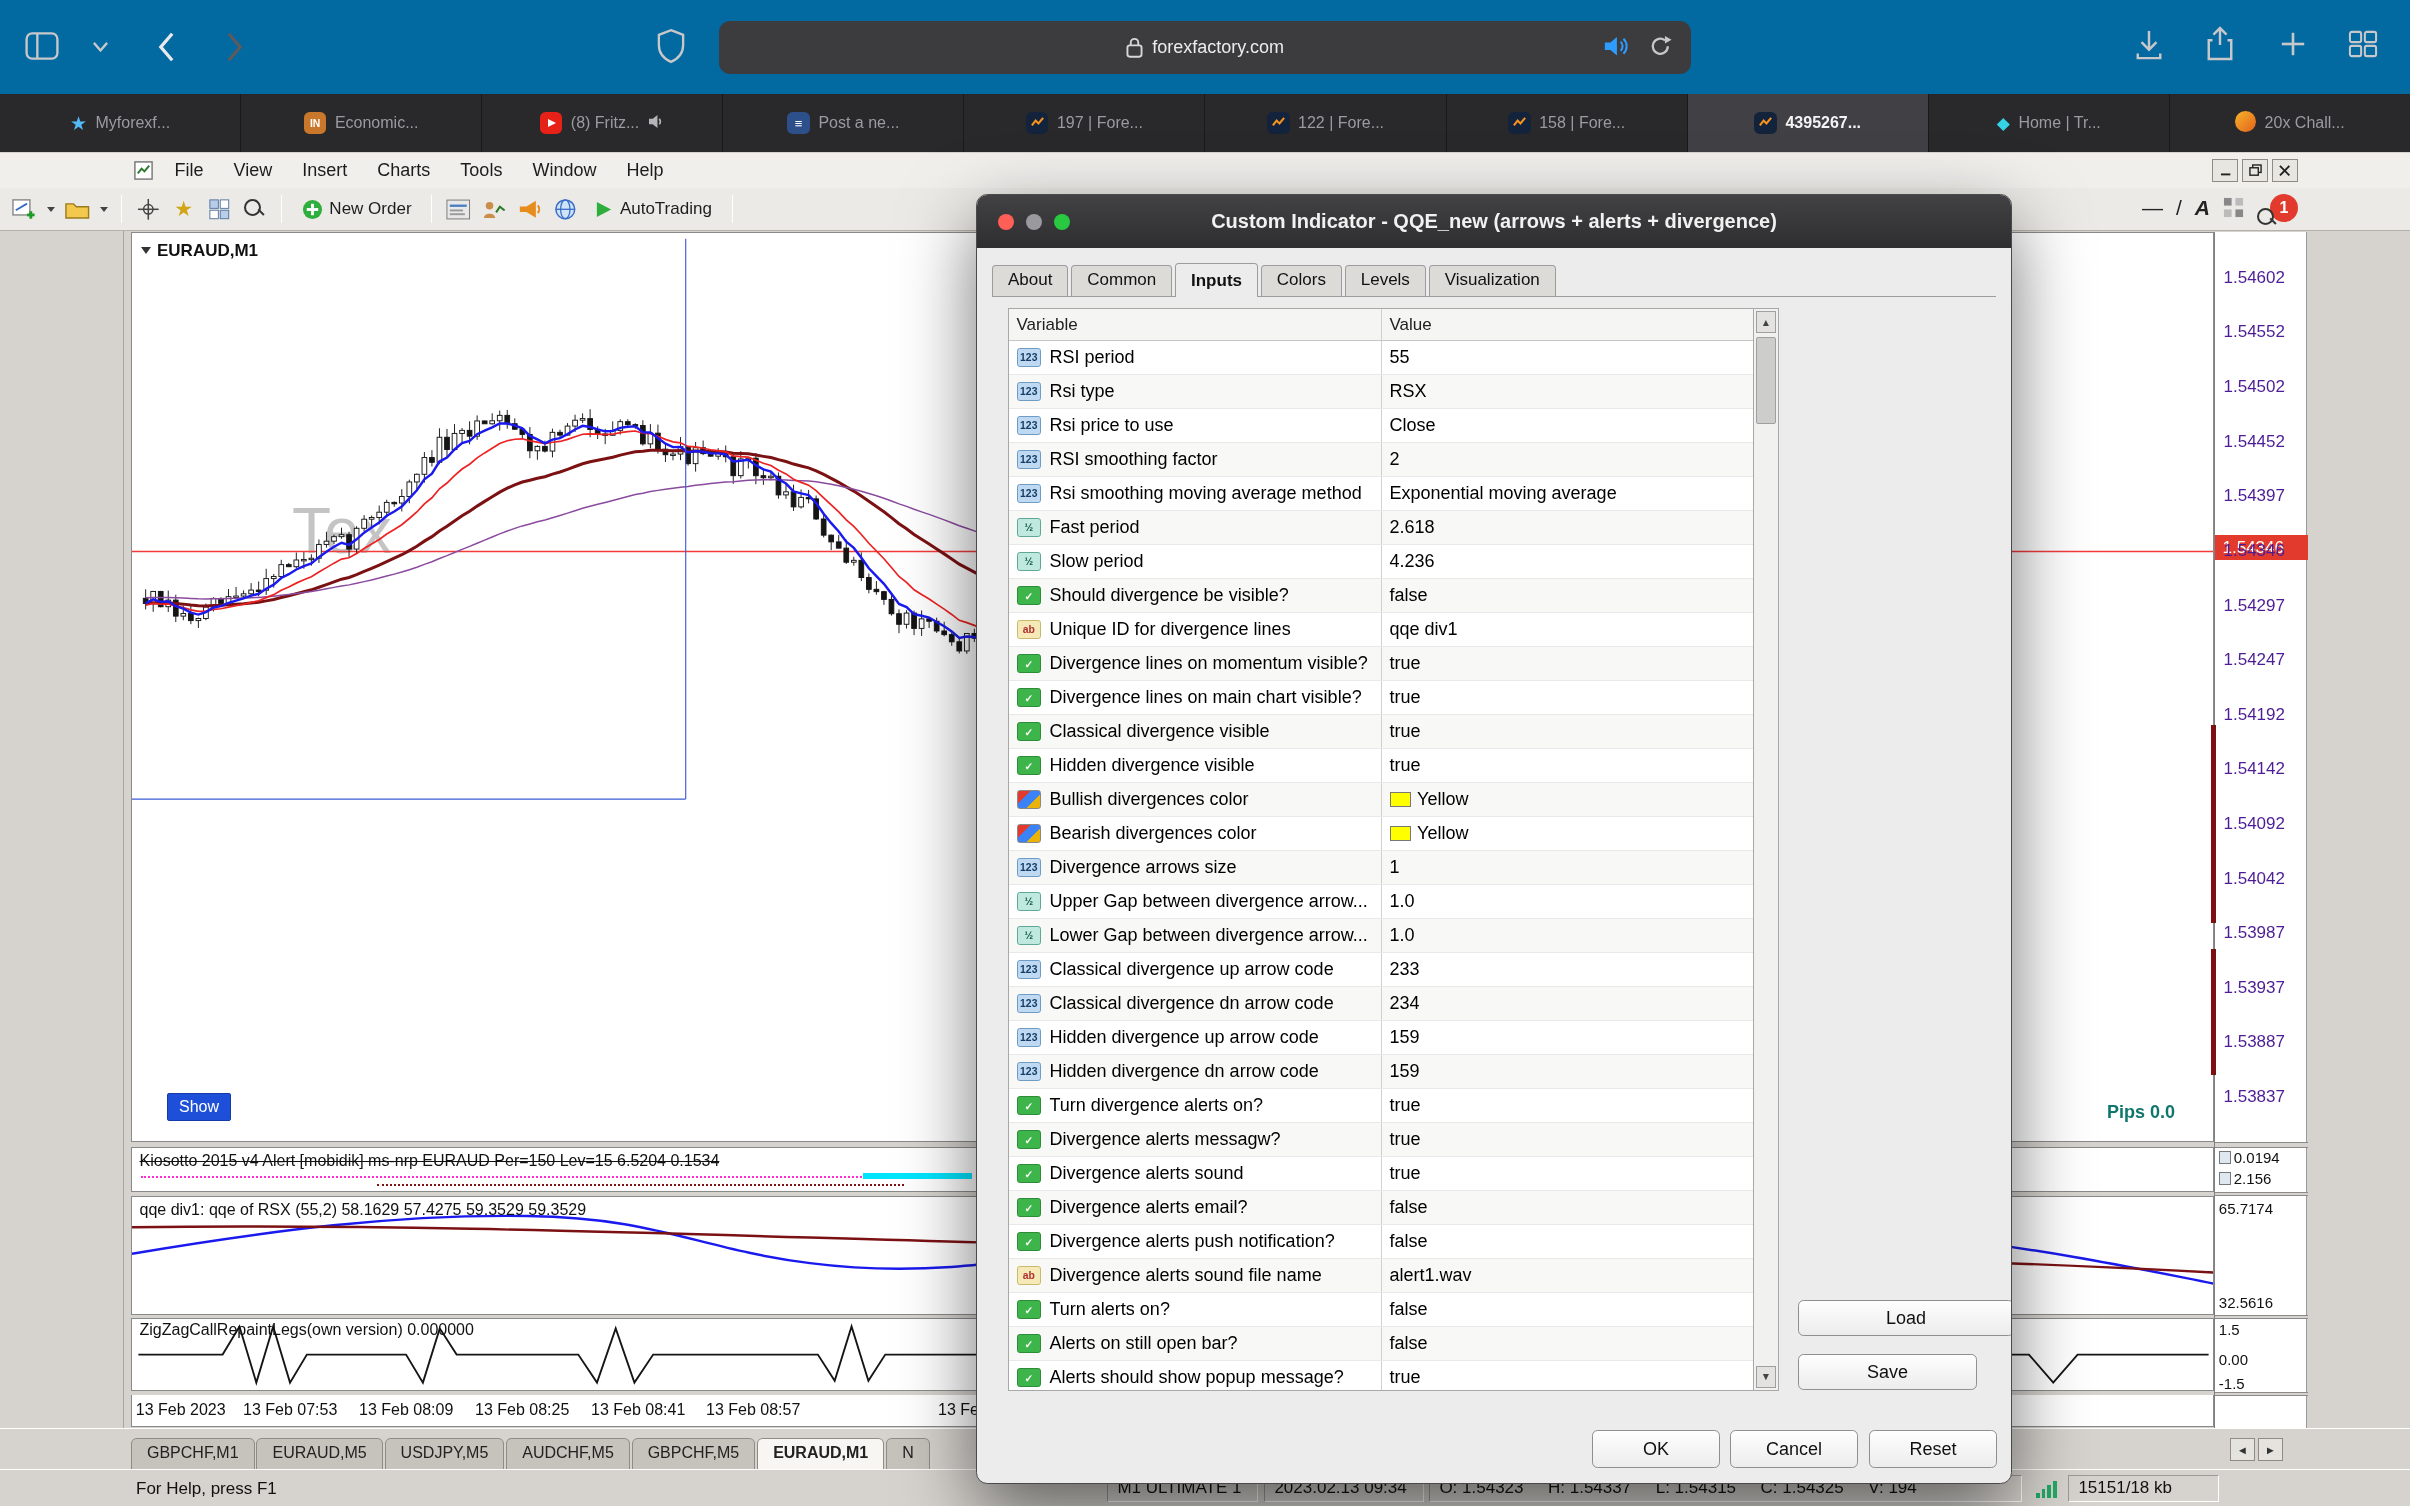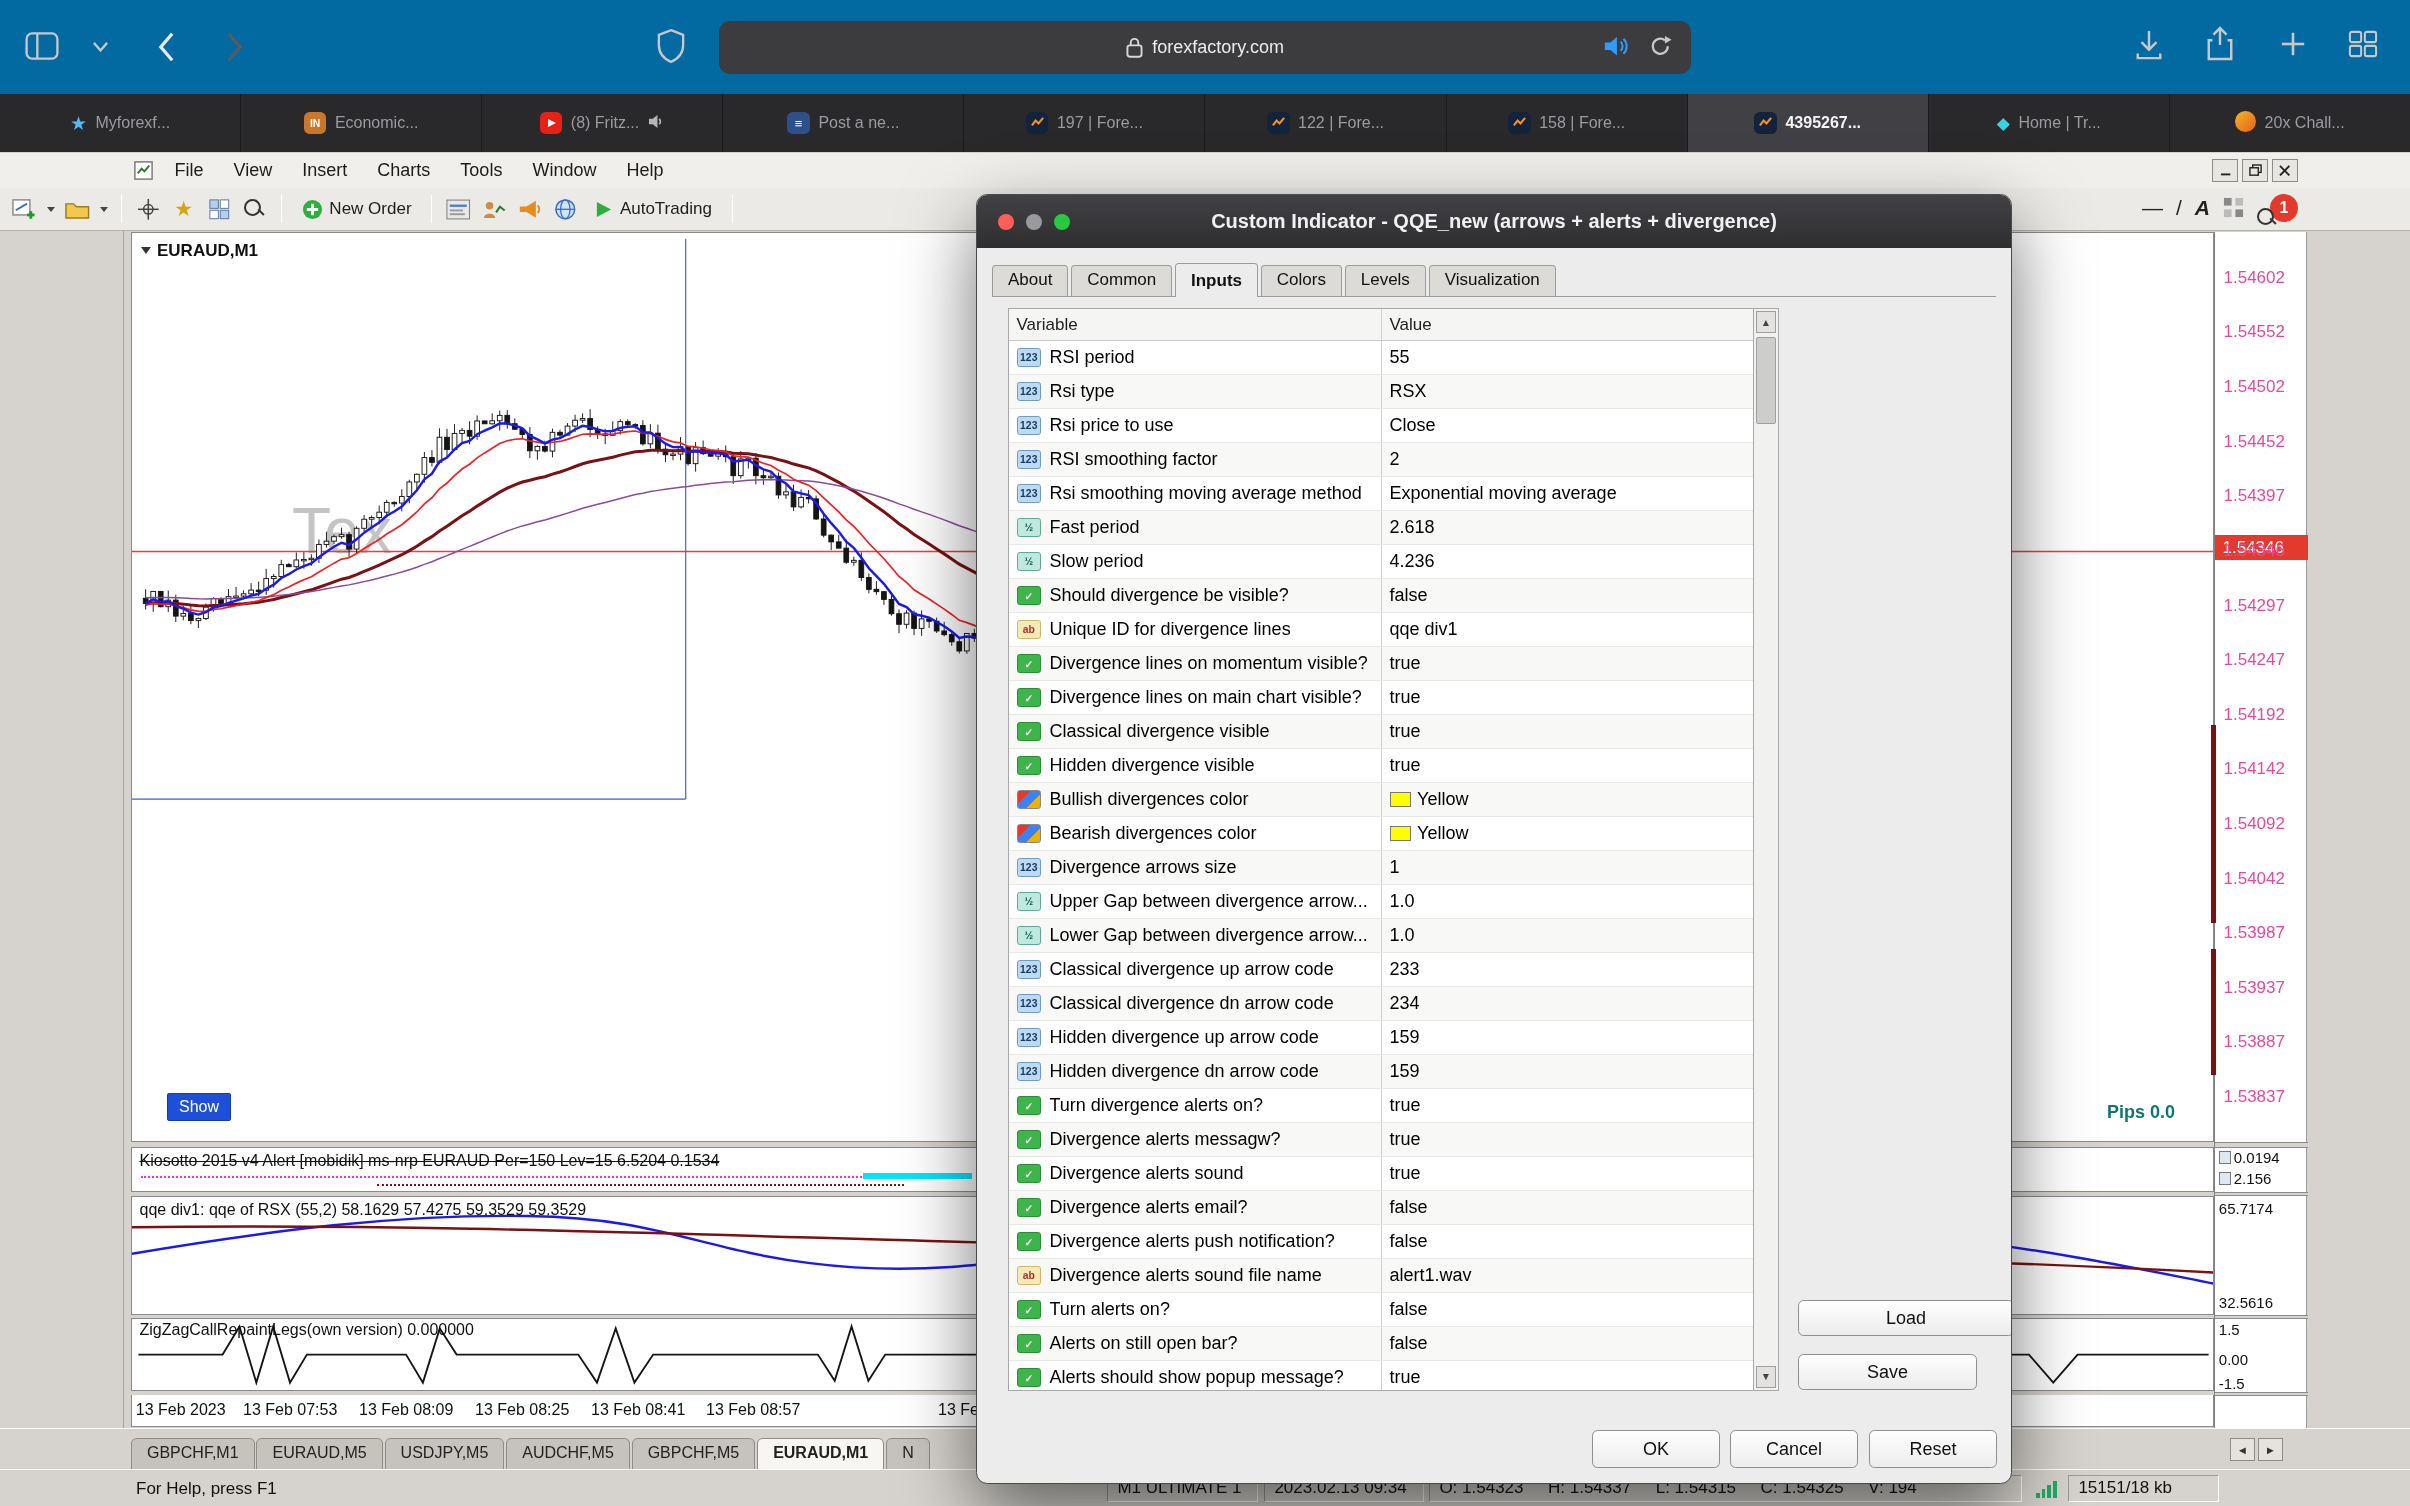--- a/index.html
+++ b/index.html
@@ -44,21 +44,21 @@
   #time-axis{position:absolute;top:1395px;left:131px;width:2083px;height:32px;background:#fff;border:0.9px solid #8a8a8a;border-top:none}
   .pane-label{position:absolute;left:7.5px;top:3.8px;font-size:16px;color:#111;white-space:nowrap}
   .tlabel{position:absolute;top:5.6px;font-size:16px;color:#111;white-space:nowrap}
   #symbol-label{position:absolute;left:9.4px;top:7.5px;font-size:17px;color:#111;display:flex;align-items:center;gap:5.6px;font-weight:bold}
   .sym-caret{width:0;height:0;border-left:5.6px solid transparent;border-right:5.6px solid transparent;border-top:7.5px solid #333}
   #show-btn{position:absolute;left:35px;top:860px;width:64px;height:28px;background:#1d4fd8;color:#fff;font-size:16px;border:0.9px solid #163ba6;display:flex;align-items:center;justify-content:center;border-radius:1.9px}
   #pips-label{position:absolute;left:2107px;top:1102px;font-size:18px;font-weight:bold;color:#0f766e}
 
   
   #price-scale{position:absolute;top:232px;left:2214px;width:93px;height:1196px;background:#fff;border-left:0.9px solid #808080;border-right:0.9px solid #9a9a9a}
-  .plabel{position:absolute;left:8.5px;font-size:17px;color:#ec4899;line-height:21px}
+  .plabel{position:absolute;left:8.5px;font-size:17px;color:#4c1d95;line-height:21px}
   .scale-sep{position:absolute;left:0;width:93px;background:#d6d3ce;border-top:0.9px solid #8a8a8a;border-bottom:0.9px solid #8a8a8a}
   #cur-price-badge{position:absolute;left:0;top:303px;width:93px;height:25.4px;background:#e23b2e;color:#fff;font-size:17px;display:flex;align-items:center;padding-left:7.5px}
   .pane-val{position:absolute;left:3.8px;font-size:15px;color:#111;display:flex;align-items:center;gap:2.8px;white-space:nowrap}
   .mini-sq{width:12.2px;height:12.2px;border:0.9px solid #777;background:#dfe7f0;display:inline-block}
   .vred{position:absolute;width:4.7px;background:#7b1113;left:2211px}
 
   
   #chart-tabbar{position:absolute;top:1428px;left:0;right:0;height:41px;background:#d6d3ce;border-top:0.9px solid #fff;display:flex;align-items:flex-end;padding-left:131px}
   .ctab{padding:5.6px 15px 6.6px;font-size:16px;color:#222;background:#c6c3bc;border:0.9px solid #8f8c85;border-bottom:none;border-radius:5.6px 5.6px 0 0;margin-right:1.9px;white-space:nowrap}
   .ctab.active{background:#f7f6f3;font-weight:bold}

